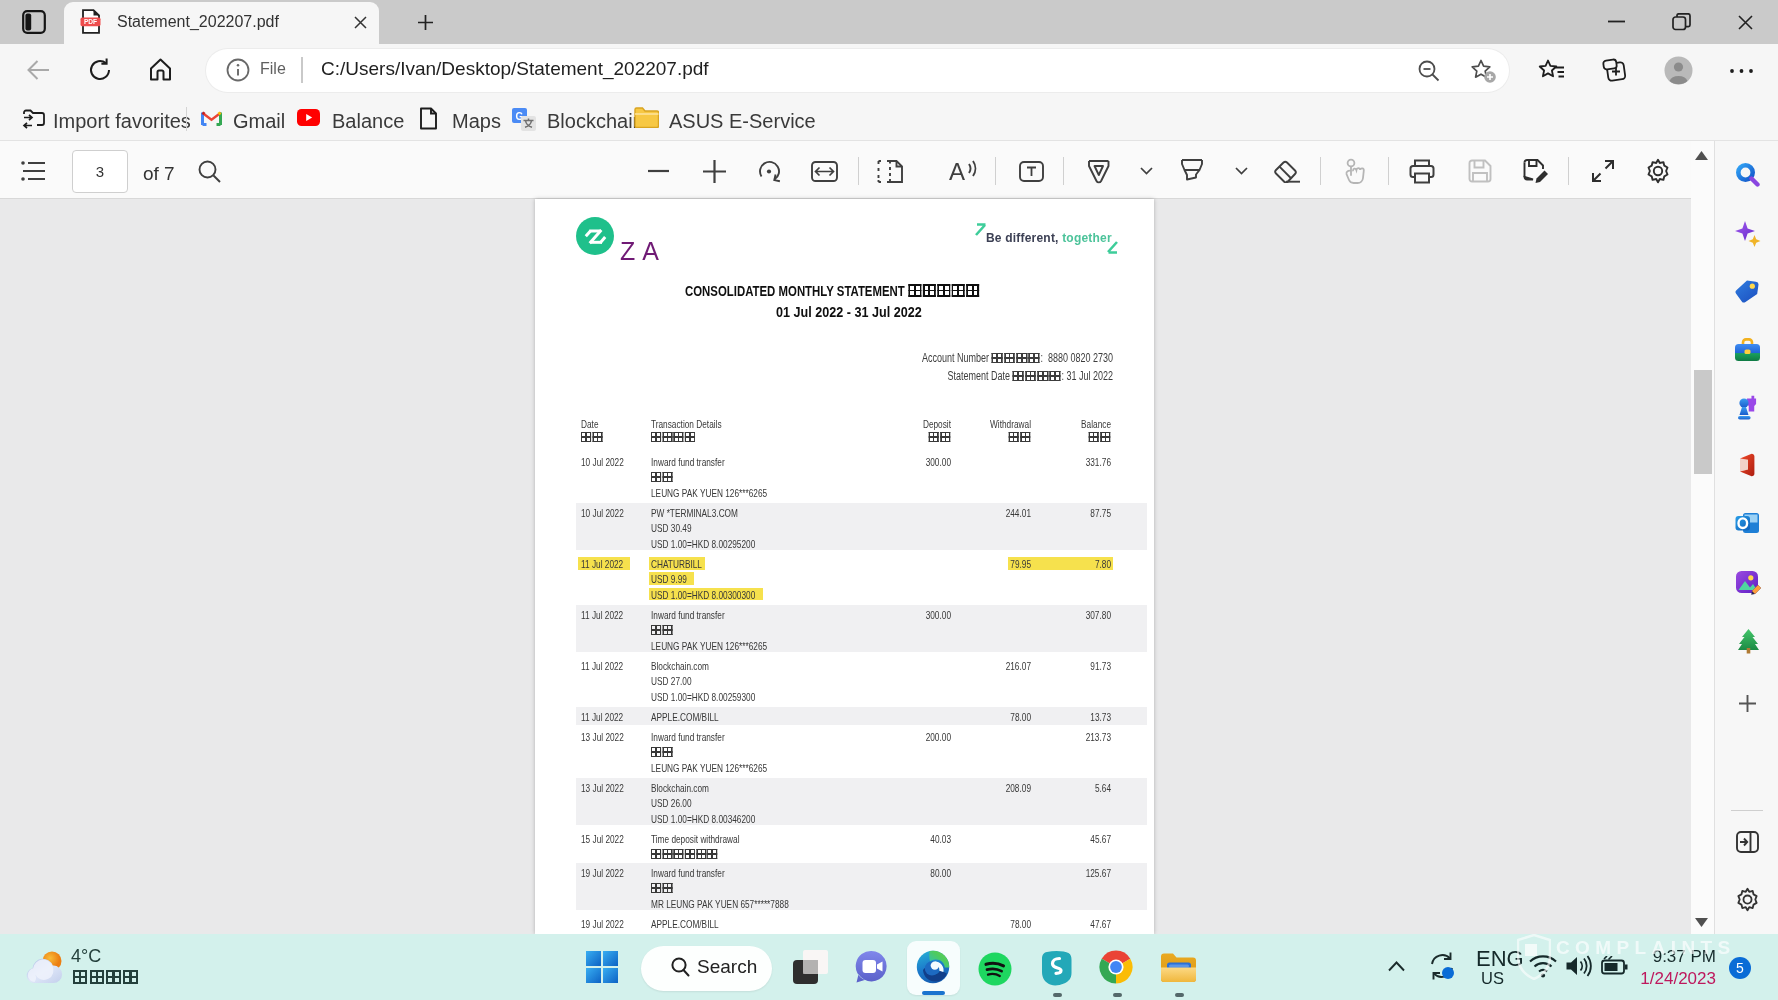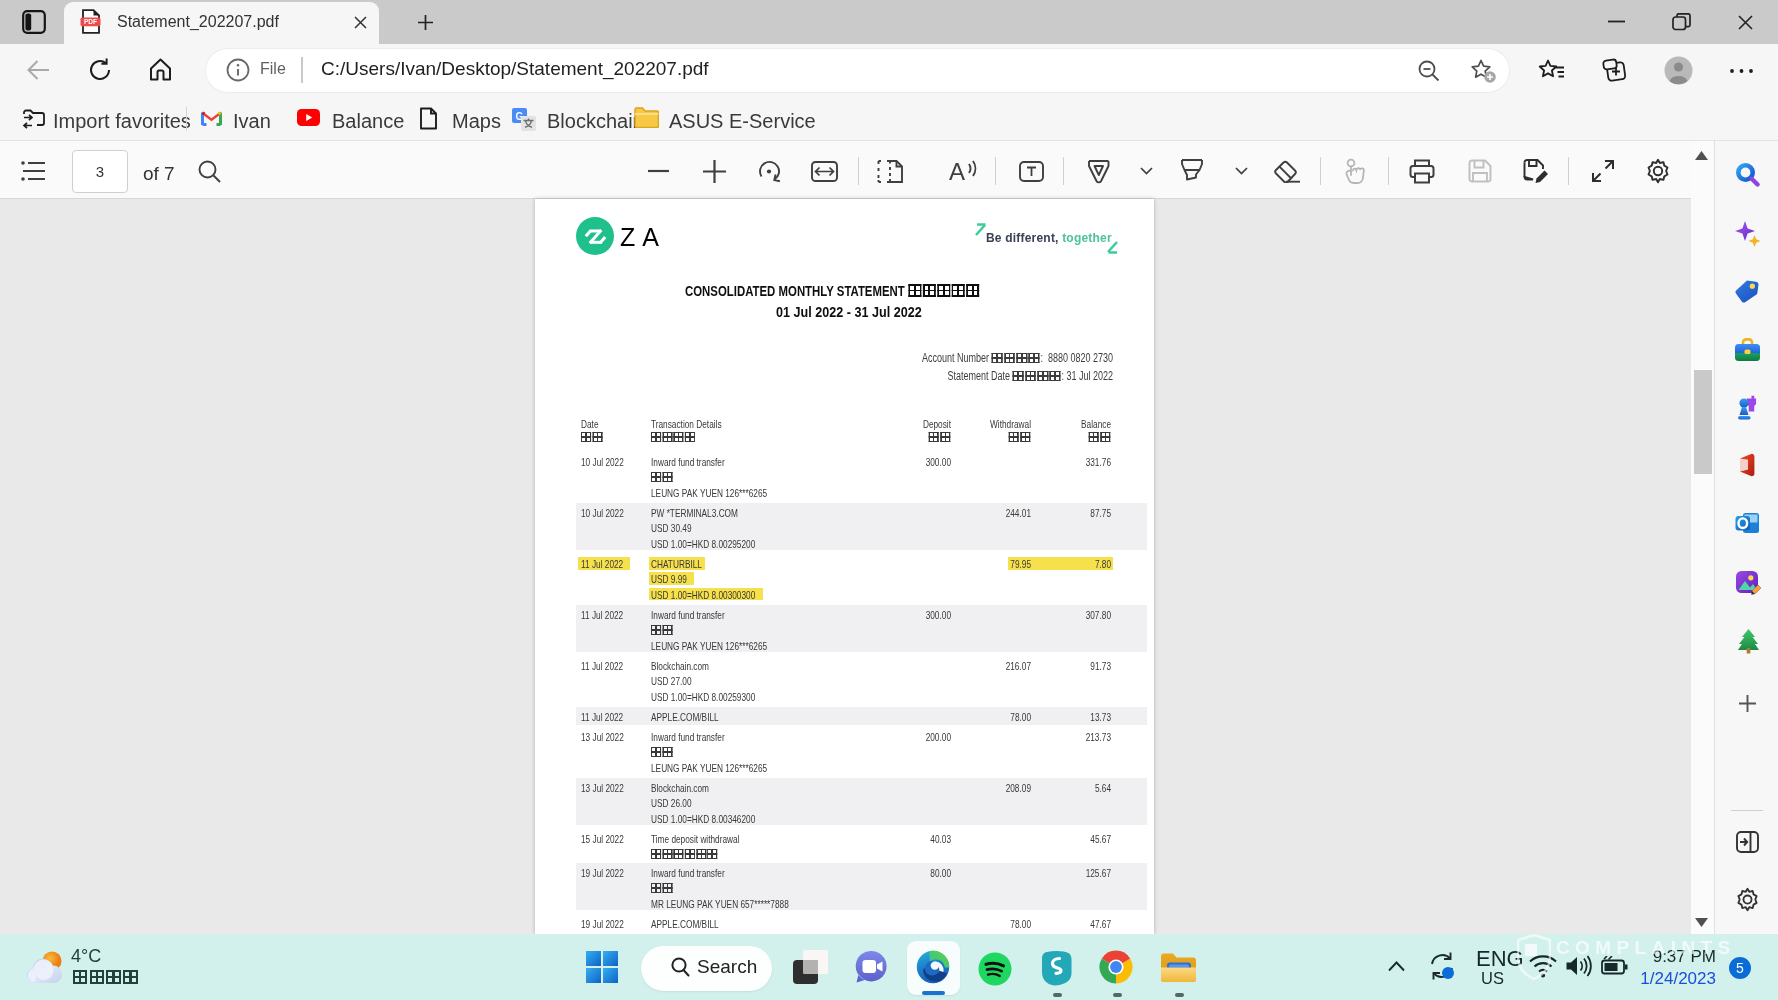--- a/index.html
+++ b/index.html
@@ -140,21 +140,21 @@
 
 <svg class="abs" style="left:1729px;top:68px" width="25" height="6" viewBox="0 0 25 6">
     <circle cx="3" cy="3" r="1.9" fill="#1d1d1d"></circle>
     <circle cx="12.5" cy="3" r="1.9" fill="#1d1d1d"></circle>
     <circle cx="22" cy="3" r="1.9" fill="#1d1d1d"></circle>
   </svg>
 
 <div class="abs" id="favbar"></div>
 <div class="abs favtext" style="left:53px">Import favorites</div>
 <div class="abs" style="left:186px;top:107px;width:1px;height:24px;background:#d4d4d4"></div>
-<div class="abs favtext" style="left:233px">Ivan</div>
+<div class="abs favtext" style="left:233px">Gmail</div>
 <div class="abs favtext" style="left:332px">Balance</div>
 <div class="abs favtext" style="left:452px">Maps</div>
 <div class="abs favtext" style="left:547px">Blockchain</div>
 <div class="abs favtext" style="left:669px">ASUS E-Service</div>
 
 <svg class="abs" style="left:22px;top:108px" width="24" height="22" viewBox="0 0 24 22">
 <path d="M2 6 V4.5 a2 2 0 0 1 2-2 h4.5 l2.5 2.5 H20 a2 2 0 0 1 2 2 V15 a2 2 0 0 1 -2 2 h-5" stroke="#1d1d1d" stroke-width="1.8" fill="none"></path>
 <path d="M2 9.5 h8 M7 6.8 l3 2.7 -3 2.7 M10 17.5 h-8 M5 14.8 l-3 2.7 3 2.7" stroke="#1d1d1d" stroke-width="1.7" fill="none"></path>
 </svg>
 
@@ -317,21 +317,21 @@
 <svg class="abs" style="left:576px;top:217px" width="38" height="38" viewBox="0 0 38 38">
 <circle cx="19" cy="19" r="19" fill="#1fc08b"></circle>
 <g stroke="#fff" stroke-width="3" fill="none">
 <path d="M13.5 14 L24.5 14"></path>
 <path d="M25.3 13 L13.7 26.3"></path>
 <path d="M14.5 25.3 L26 25.3"></path>
 <path d="M9.8 19.3 L14.9 13.4"></path>
 <path d="M24.1 26 L29.2 20.1"></path>
 </g>
   </svg>
-<div class="abs" style="left:620px;top:223px;font-size:25px;letter-spacing:7px;color:#000000;font-weight:500">ZA</div>
+<div class="abs" style="left:620px;top:237px;font-size:25px;letter-spacing:7px;color:#701a75;font-weight:500">ZA</div>
 
 <svg class="abs" style="left:974px;top:222px" width="14" height="15" viewBox="0 0 14 15">
     <path d="M2 13 L11 3 M3 2.5 H11.5" stroke="#3ecd9a" stroke-width="2.6" fill="none"></path>
   </svg>
 <div class="abs" style="left:986px;top:231px;font-size:12px;font-weight:bold;color:#3c4054;letter-spacing:.2px">Be different, <span style="color:#4cc39a">together</span></div>
 <svg class="abs" style="left:1105px;top:240px" width="14" height="15" viewBox="0 0 14 15">
     <path d="M12 2 L3 12 M3.5 12.5 H12" stroke="#3ecd9a" stroke-width="2.6" fill="none"></path>
   </svg>
 
 <div class="abs" style="left:685px;top:282px;font-size:15px;font-weight:bold;color:#0f0f0f;transform:scaleX(.76);transform-origin:0 0;white-space:nowrap">CONSOLIDATED MONTHLY STATEMENT <span class="kj tj"><i></i><i></i><i></i><i></i><i></i></span></div>
@@ -702,21 +702,21 @@
     <path d="M1.5 7.5 h4.5 l6-5.5 v18 l-6-5.5 H1.5 z" fill="#15292a"></path>
     <path d="M15.5 6.5 a7 7 0 0 1 0 9 M19 3.5 a12 12 0 0 1 0 15 M22.5 1 a16.5 16.5 0 0 1 0 20" stroke="#15292a" stroke-width="1.8" fill="none"></path>
   </svg>
 <svg class="abs trayico" style="left:1598px;top:956px" width="30" height="20" viewBox="0 0 30 20">
     <rect x="4" y="4.5" width="22" height="13" rx="2.5" stroke="#15292a" stroke-width="1.8" fill="none"></rect>
     <rect x="27" y="8.5" width="2.5" height="5" fill="#15292a"></rect>
     <rect x="6.5" y="7" width="13" height="8" fill="#15292a"></rect>
     <path d="M6 3 l3-3 M10.5 3.5 l3.5-3.5" stroke="#15292a" stroke-width="1.6"></path>
   </svg>
 <div class="abs" style="left:1641px;top:947px;width:75px;text-align:right;font-size:17px;color:#15292a">9:37 PM</div>
-<div class="abs" style="left:1631px;top:969px;width:85px;text-align:right;font-size:17px;color:#1d4ed8">1/24/2023</div>
+<div class="abs" style="left:1631px;top:969px;width:85px;text-align:right;font-size:17px;color:#be185d">1/24/2023</div>
 <div class="abs" style="left:1729px;top:957px;width:22px;height:22px;border-radius:11px;background:#0a6cd6;color:#fff;font-size:14px;text-align:center;line-height:22px">5</div>
 
 <svg class="abs" style="left:1517px;top:934px" width="34" height="46" viewBox="0 0 34 46">
     <path d="M17 1 L33 6 V22 C33 34 26 41 17 45 C8 41 1 34 1 22 V6 z" fill="none" stroke="rgba(255,255,255,.6)" stroke-width="2.5"></path>
     <rect x="8" y="10" width="12" height="12" fill="rgba(255,255,255,.7)"></rect>
   </svg>
 <div class="abs" style="left:1556px;top:937px;width:200px;font-size:19px;font-weight:bold;color:rgba(255,255,255,.66);letter-spacing:5.4px;overflow:hidden;white-space:nowrap">COMPLAINTS</div>
 <div class="abs" style="left:1560px;top:1004px;font-size:19px;font-weight:bold;color:rgba(255,255,255,.66);letter-spacing:16px">BOARD</div>
 
 </body></html>

